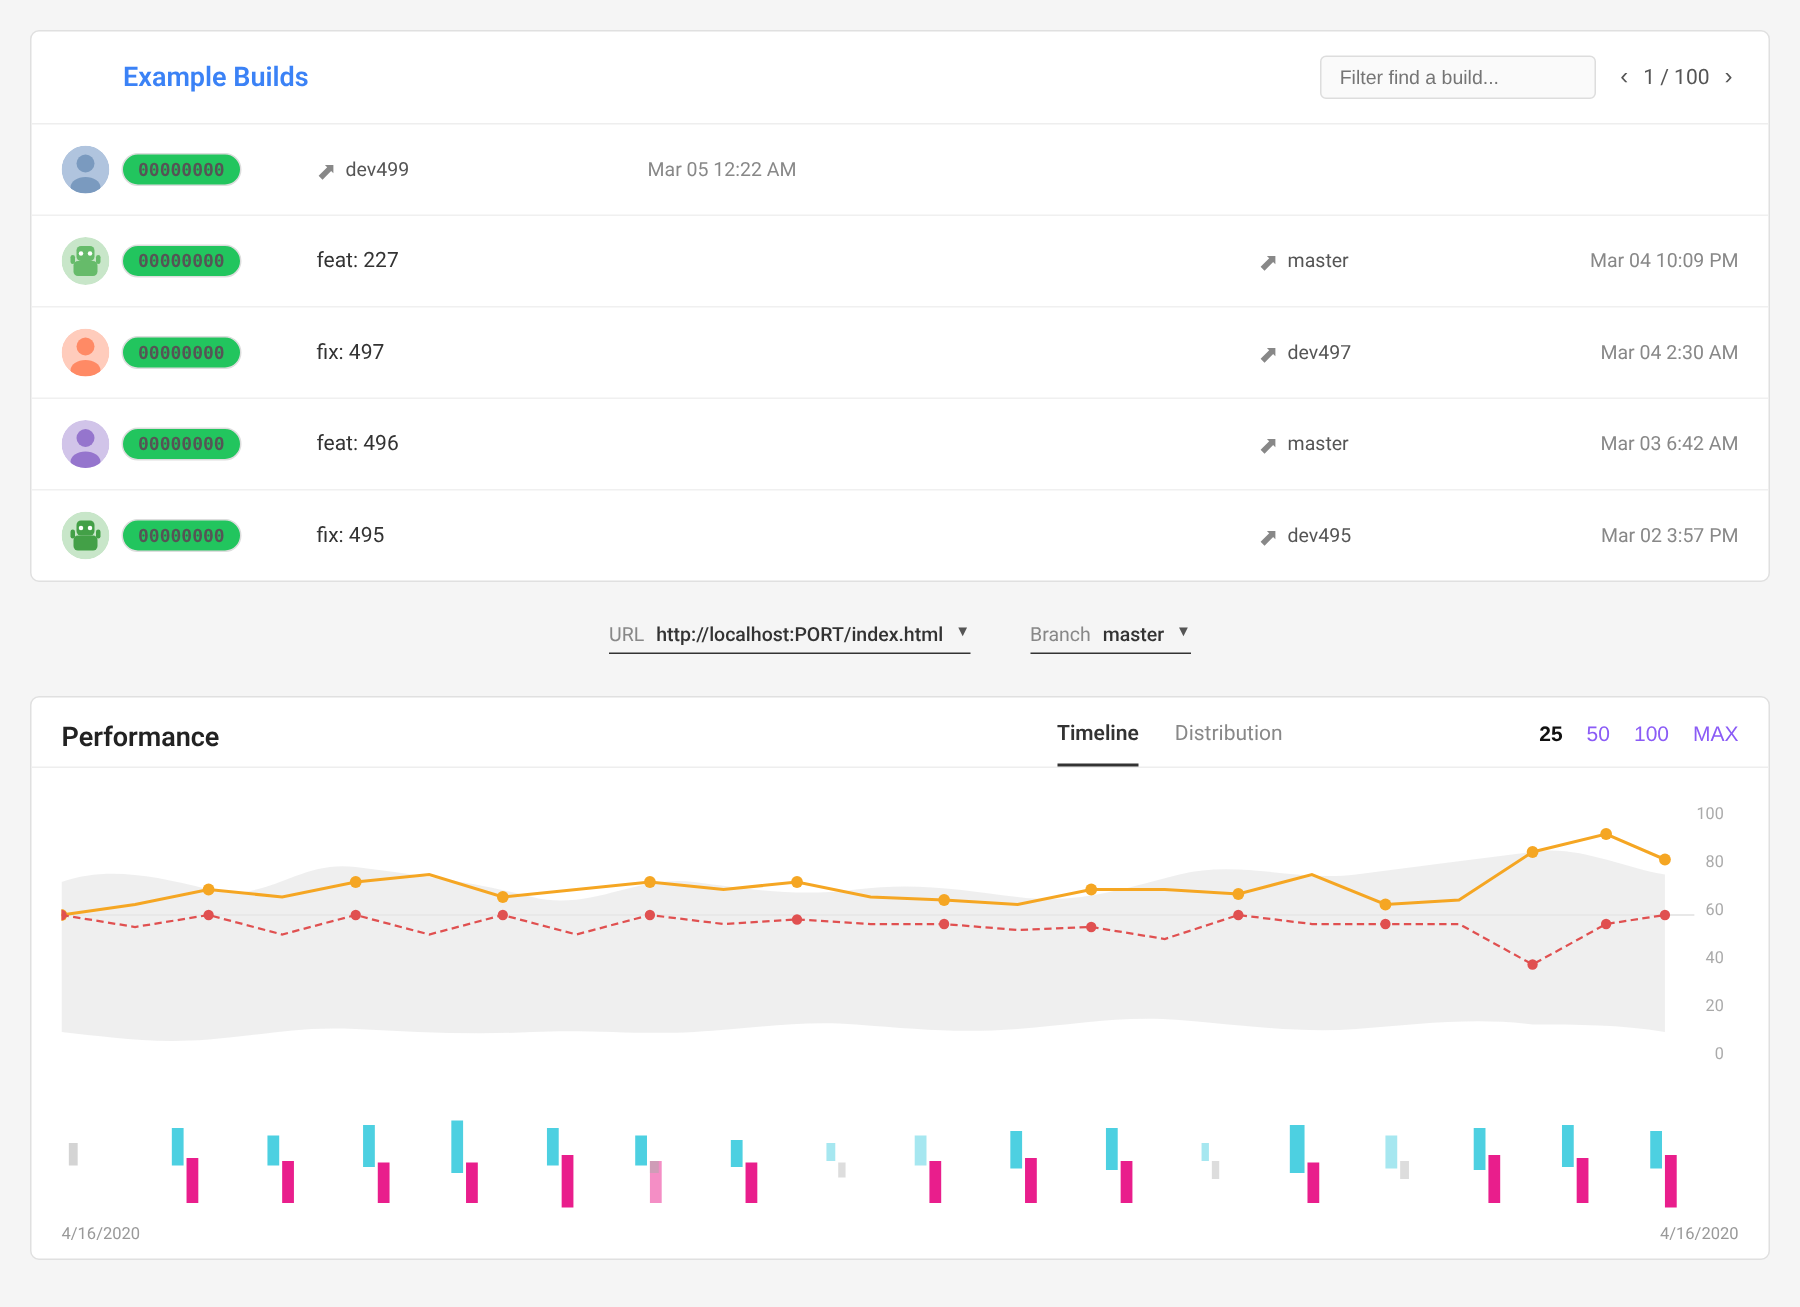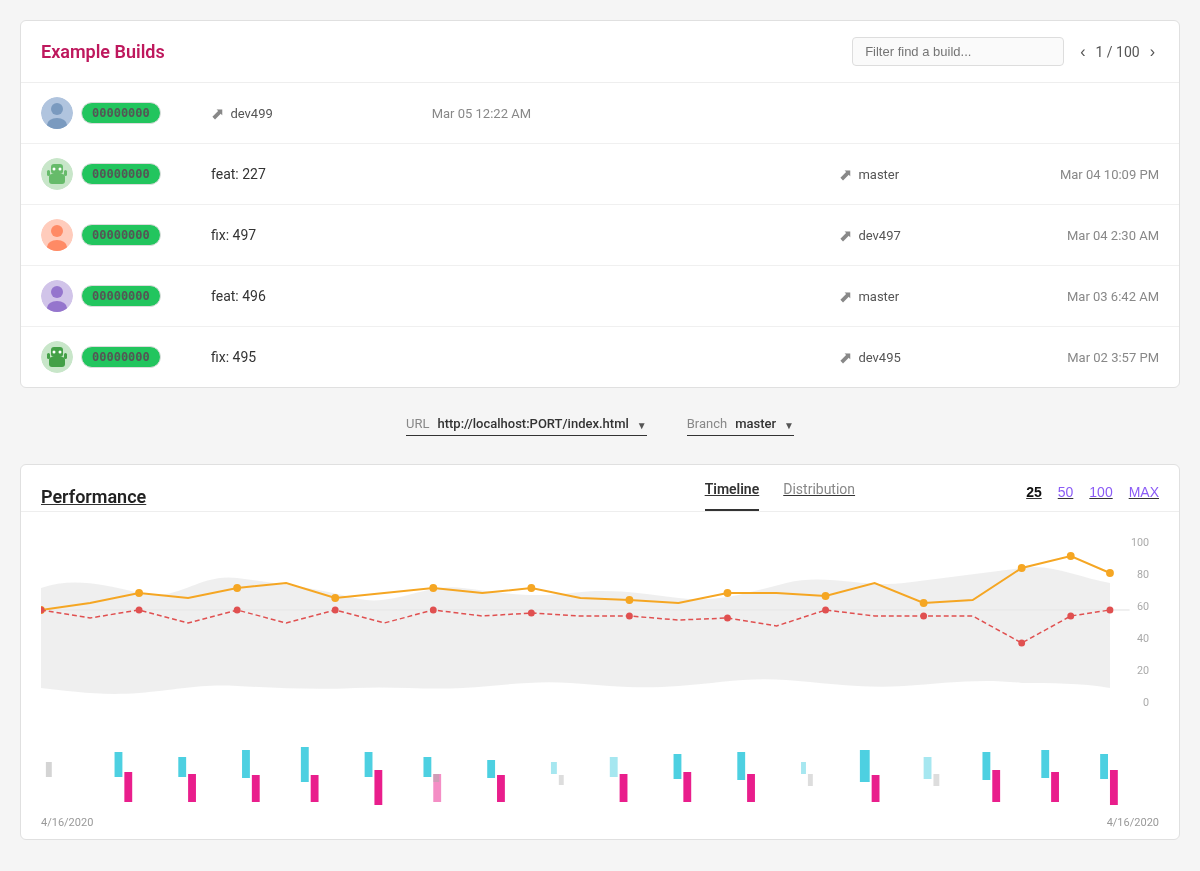--- a/index.html
+++ b/index.html
@@ -28,34 +28,35 @@
     .builds-header {
       display: flex;
       align-items: center;
       justify-content: space-between;
       padding: 16px 20px;
       border-bottom: 1px solid #eee;
     }
     .builds-title {
       font-size: 18px;
       font-weight: 600;
-      color: #be185d;
+      color: #3b82f6;
+      margin-left: 41px;
     }
     .builds-header-right {
       display: flex;
       align-items: center;
       gap: 12px;
     }
     .filter-input {
       border: 1px solid #ddd;
       border-radius: 4px;
       padding: 6px 12px;
       font-size: 13px;
       color: #999;
-      width: 212px;
+      width: 184px;
       outline: none;
       background: #fafafa;
     }
     .pagination {
       display: flex;
       align-items: center;
       gap: 6px;
       color: #555;
       font-size: 14px;
     }
@@ -133,21 +134,21 @@
     
     .selectors-row {
       display: flex;
       justify-content: center;
       align-items: center;
       gap: 40px;
       padding: 8px 0;
     }
     .selector-group {
       display: flex;
-      align-items: flex-end;
+      align-items: flex-start;
       gap: 8px;
       border-bottom: 1px solid #333;
       padding-bottom: 4px;
       cursor: pointer;
     }
     .selector-label {
       color: #888;
       font-size: 13px;
     }
     .selector-value {
@@ -162,25 +163,24 @@
 
     
     .performance-card {
       background: #fff;
       border: 1px solid #e0e0e0;
       border-radius: 6px;
       overflow: hidden;
     }
     .performance-header {
       display: flex;
-      align-items: center;
+      align-items: flex-start;
       padding: 16px 20px 0 20px;
       border-bottom: 1px solid #eee;
       gap: 0;
-      text-decoration: underline;
     }
     .performance-title {
       font-size: 18px;
       font-weight: 600;
       color: #222;
       flex: 1;
     }
     .perf-tabs {
       display: flex;
       align-items: flex-end;

